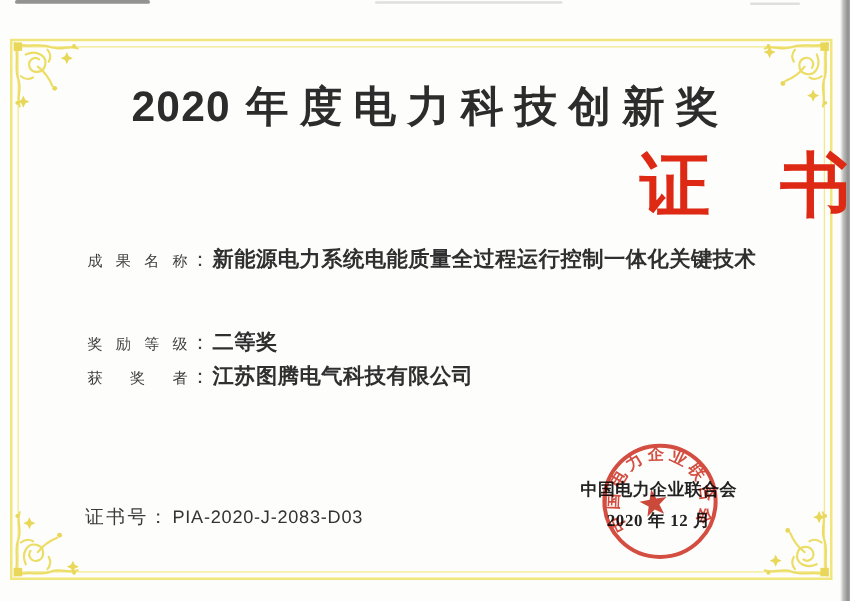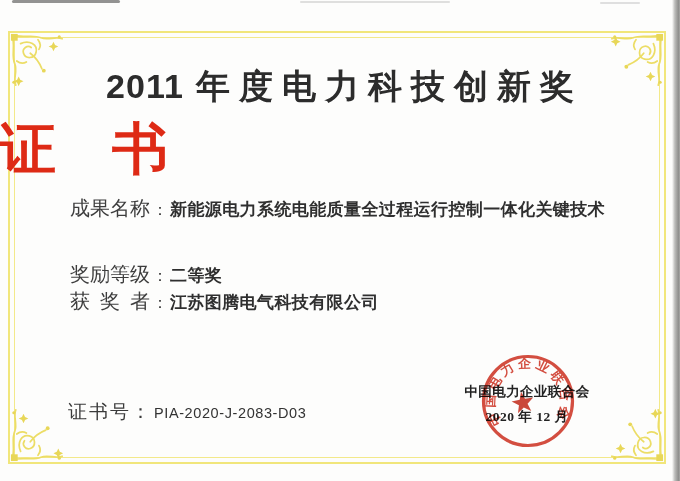--- a/index.html
+++ b/index.html
@@ -32,43 +32,43 @@
   .corner-br{right:15px;bottom:18px;transform:rotate(180deg);}
   .corner-bl{left:9px;bottom:18px;transform:rotate(270deg);}
   
   .main-title{
     position:absolute;left:0;top:64px;width:100%;text-align:center;
     font-weight:700;font-size:34px;color:#2c2c2c;line-height:44px;margin:0;
   }
   .main-title .t-year{letter-spacing:1px;}
   .main-title .t-cjk{letter-spacing:9px;margin-left:12px;margin-right:-9px;}
   .cert-word{
-    position:absolute;left:0;top:116px;width:100%;text-align:left;
+    position:absolute;left:0;top:116px;width:100%;text-align:right;
     font-family:"Liberation Serif", serif;font-weight:700;
     font-size:56px;line-height:66px;color:#de2a15;
   }
   .field-row{
     position:absolute;left:70px;white-space:nowrap;
     font-size:17px;line-height:22px;color:#333;
   }
   .row-1{top:197px;}
   .row-2{top:263px;}
   .row-3{top:290px;}
   .f-label{
     display:inline-block;width:80px;vertical-align:baseline;
-    font-family:"Liberation Serif", serif;font-weight:400;font-size:20px;color:#3d3d3d;
+    font-family:"Liberation Serif", serif;font-weight:400;font-size:12px;color:#3d3d3d;
     text-align:justify;text-align-last:justify;
   }
   .f-colon{font-family:"Liberation Serif", serif;font-size:16px;color:#3d3d3d;margin:0 2px 0 2px;}
   .f-value{font-weight:600;color:#2f2f2f;letter-spacing:0.4px;text-align:right;}
   .cert-no{
     position:absolute;left:68px;top:403px;white-space:nowrap;
     font-size:14px;line-height:20px;color:#3a3a3a;
   }
-  .cert-no .cn-label,.cert-no .cn-colon{font-family:Liberation Mono, monospace;font-size:19px;letter-spacing:2px;}
+  .cert-no .cn-label,.cert-no .cn-colon{font-family:Liberation Serif, serif;font-size:15px;letter-spacing:2px;}
   .cert-no .cn-colon{letter-spacing:0;margin-right:4px;}
   .cert-no .cn-value{font-size:14.5px;letter-spacing:0.6px;color:#333;margin-top:32px;}
   .issuer{
     position:absolute;left:452px;top:384px;width:150px;text-align:center;
     font-family:"Liberation Serif", serif;color:#222;
   }
   .issuer-name{font-size:13.5px;font-weight:700;letter-spacing:0.4px;line-height:16px;margin:0;}
   .issuer-date{font-size:13.5px;font-weight:600;letter-spacing:0.5px;line-height:16px;margin:9px 0 0 0;}
   
   .seal{
@@ -121,21 +121,21 @@
   <svg>
       <use href="#flourish"></use>
     </svg>
 </div>
 <div class="corner corner-bl">
   <svg>
       <use href="#flourish"></use>
     </svg>
 </div>
 
-<h1 class="main-title"><span class="t-year">2011</span><span class="t-cjk">年度电力科技创新奖</span></h1>
+<h1 class="main-title"><span class="t-year">2020</span><span class="t-cjk">年度电力科技创新奖</span></h1>
 
 <div class="cert-word">证　书</div>
 
 <div class="field-row row-1">
   <span class="f-label">成果名称</span><span class="f-colon">：</span><span class="f-value">新能源电力系统电能质量全过程运行控制一体化关键技术</span>
 </div>
 <div class="field-row row-2">
   <span class="f-label">奖励等级</span><span class="f-colon">：</span><span class="f-value">二等奖</span>
 </div>
 <div class="field-row row-3">

